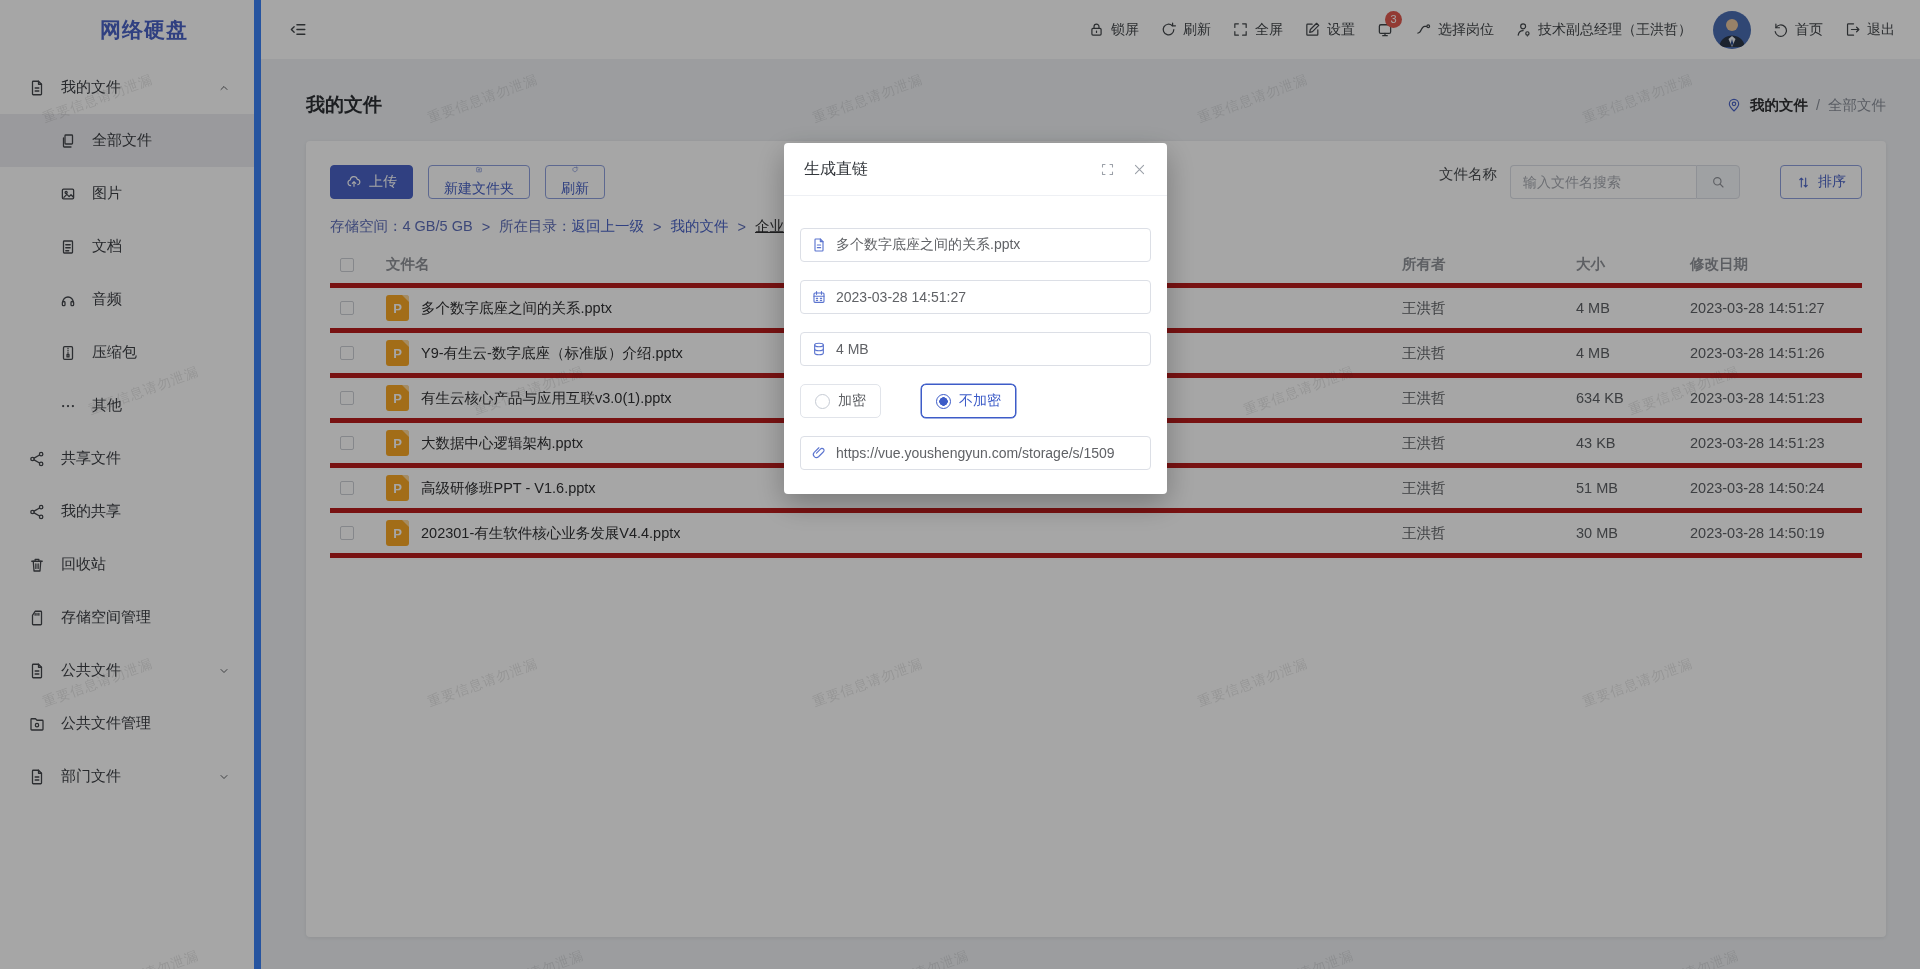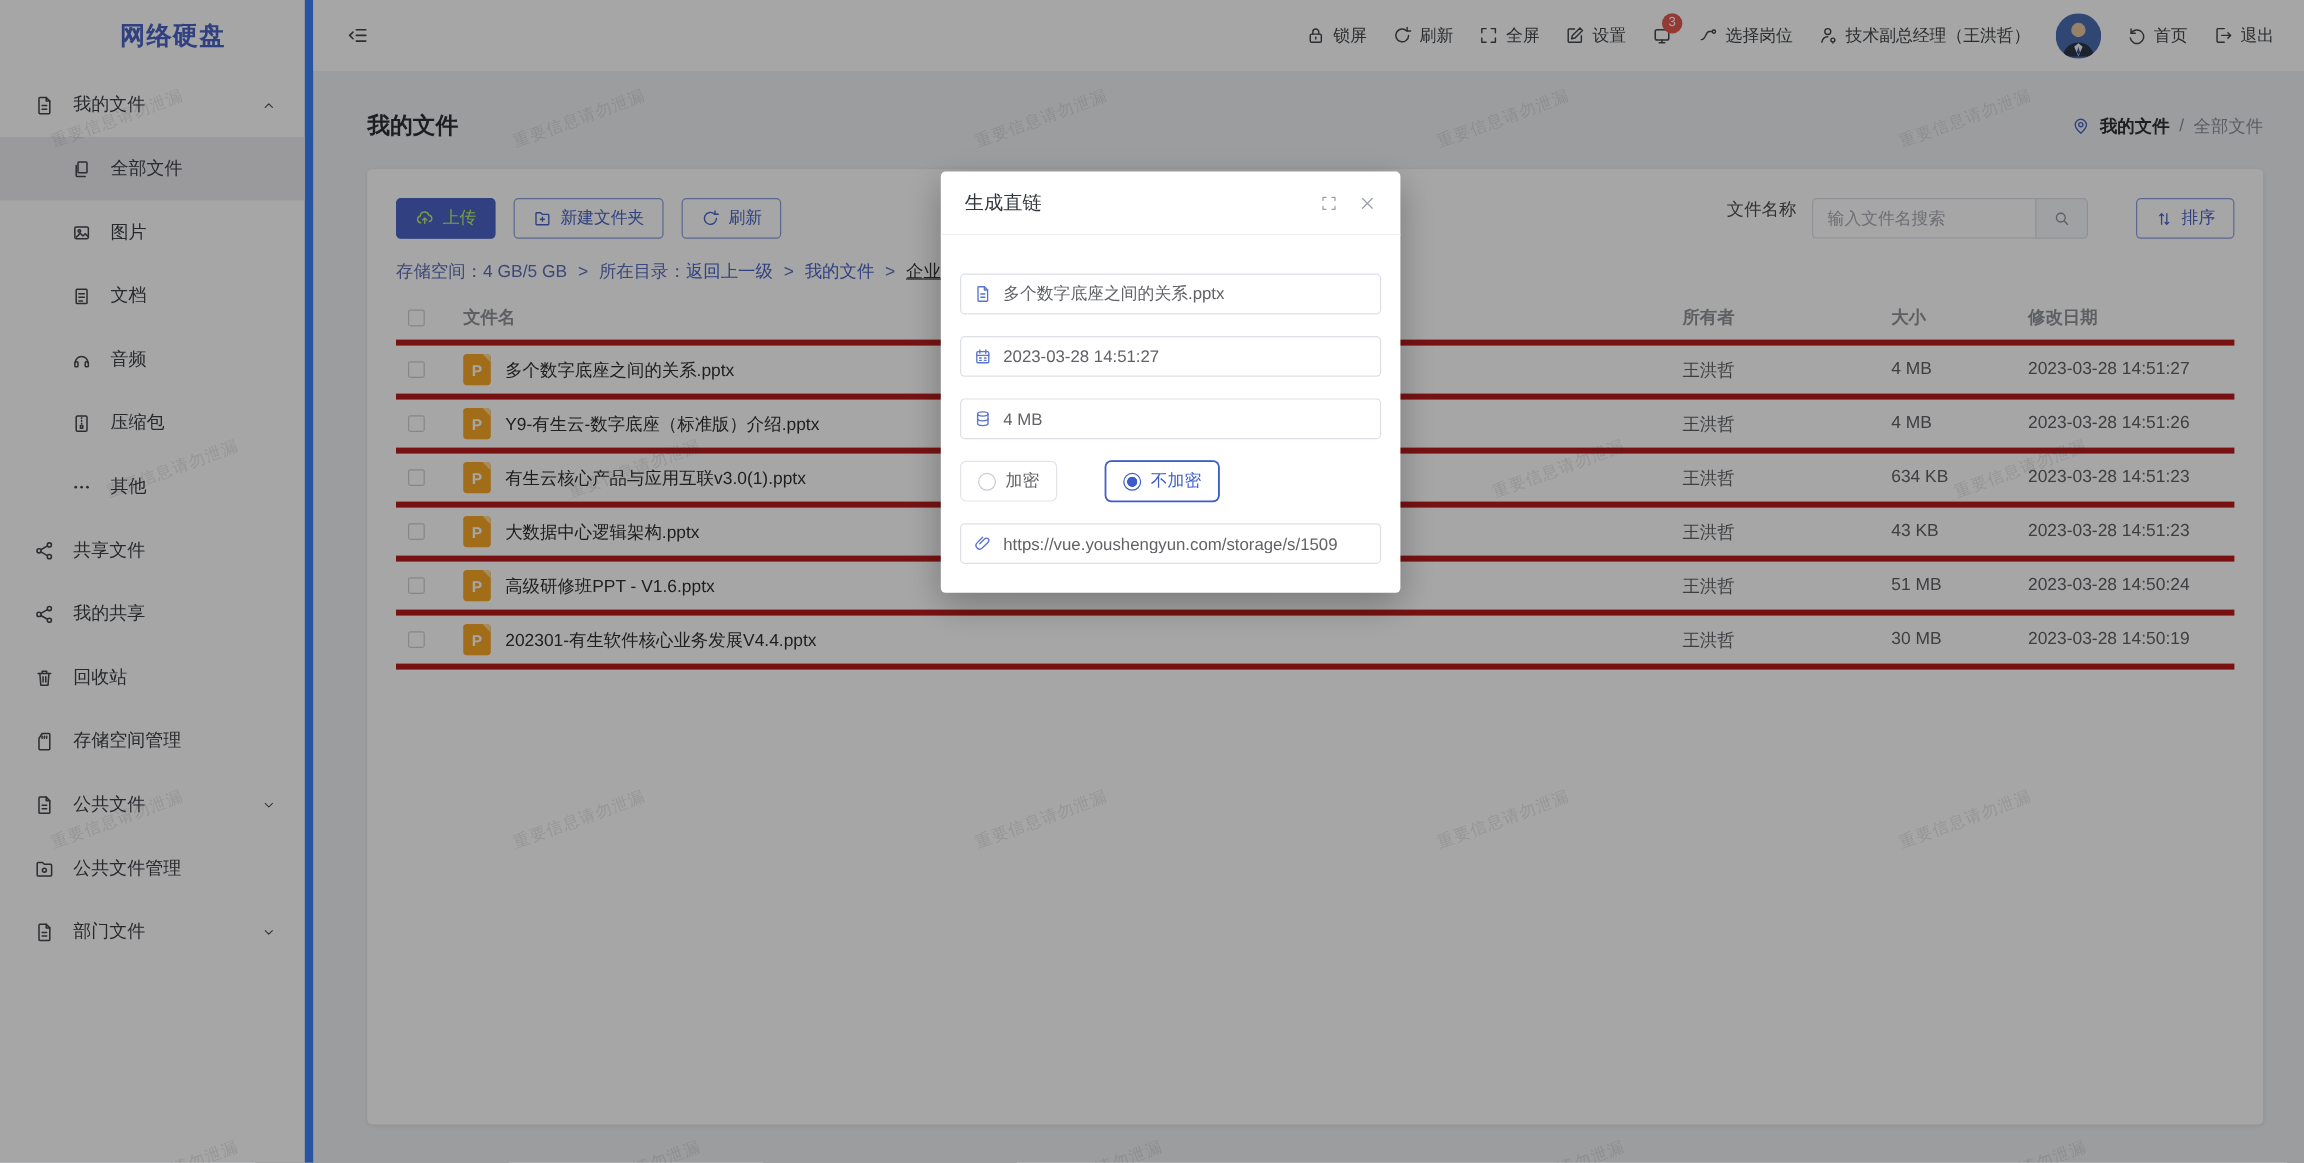--- a/index.html
+++ b/index.html
@@ -37,22 +37,22 @@
   .content-head { height:56px; display:flex; align-items:center; justify-content:space-between; }
   .page-title { font-size:19px; font-weight:600; color:#2c2f33; }
   .crumb { display:flex; align-items:center; gap:8px; font-size:14.5px; color:#8a8f99; }
   .crumb .root { color:#303133; font-weight:700; }
   .crumb svg.ic { color:#4a63c6; }
 
   .card { margin-top:8px; height:796px; background:#fff; border-radius:4px; box-shadow:0 1px 4px rgba(0,0,0,.08); padding:24px 24px 0 24px; }
 
   .toolbar { display:flex; align-items:center; }
   .btn { height:34px; border-radius:4px; font-size:14px; display:inline-flex; align-items:center; gap:7px; padding:0 15px; cursor:pointer; background:#fff; border:1px solid #8fa0dd; color:#4a63c6; }
-  .btn.primary { background:#4a63c6; border-color:#4a63c6; color:#bef264; }
-  .btn + .btn { margin-left:15px; }
+  .btn.primary { background:#4a63c6; border-color:#4a63c6; color:#ffffff; }
+  .btn + .btn { margin-left:15px;flex-direction:column; }
   .search-area { margin-left:auto; display:flex; align-items:flex-start; }
   .search-label { font-size:14.5px; color:#494c50; margin-right:13px; }
   .search-input { width:186px; height:34px; border:1px solid #dcdfe6; border-right:none; border-radius:4px 0 0 4px; padding:0 12px; font-size:14px; color:#606266; outline:none; }
   .search-input::placeholder { color:#a8abb2; }
   .search-btn { width:44px; height:34px; border:1px solid #dcdfe6; background:#f5f7fa; border-radius:0 4px 4px 0; display:flex; align-items:center; justify-content:center; color:#909399; cursor:pointer; }
   .sort-btn { margin-left:40px; }
 
   .path-row { margin-top:18px; display:flex; align-items:center; gap:9px; font-size:14.5px; color:#5f6fba; white-space:nowrap; }
   .path-row .link { color:#4a63c6; cursor:pointer; }
   .path-row .current { color:#303133; text-decoration:underline; cursor:pointer; }

